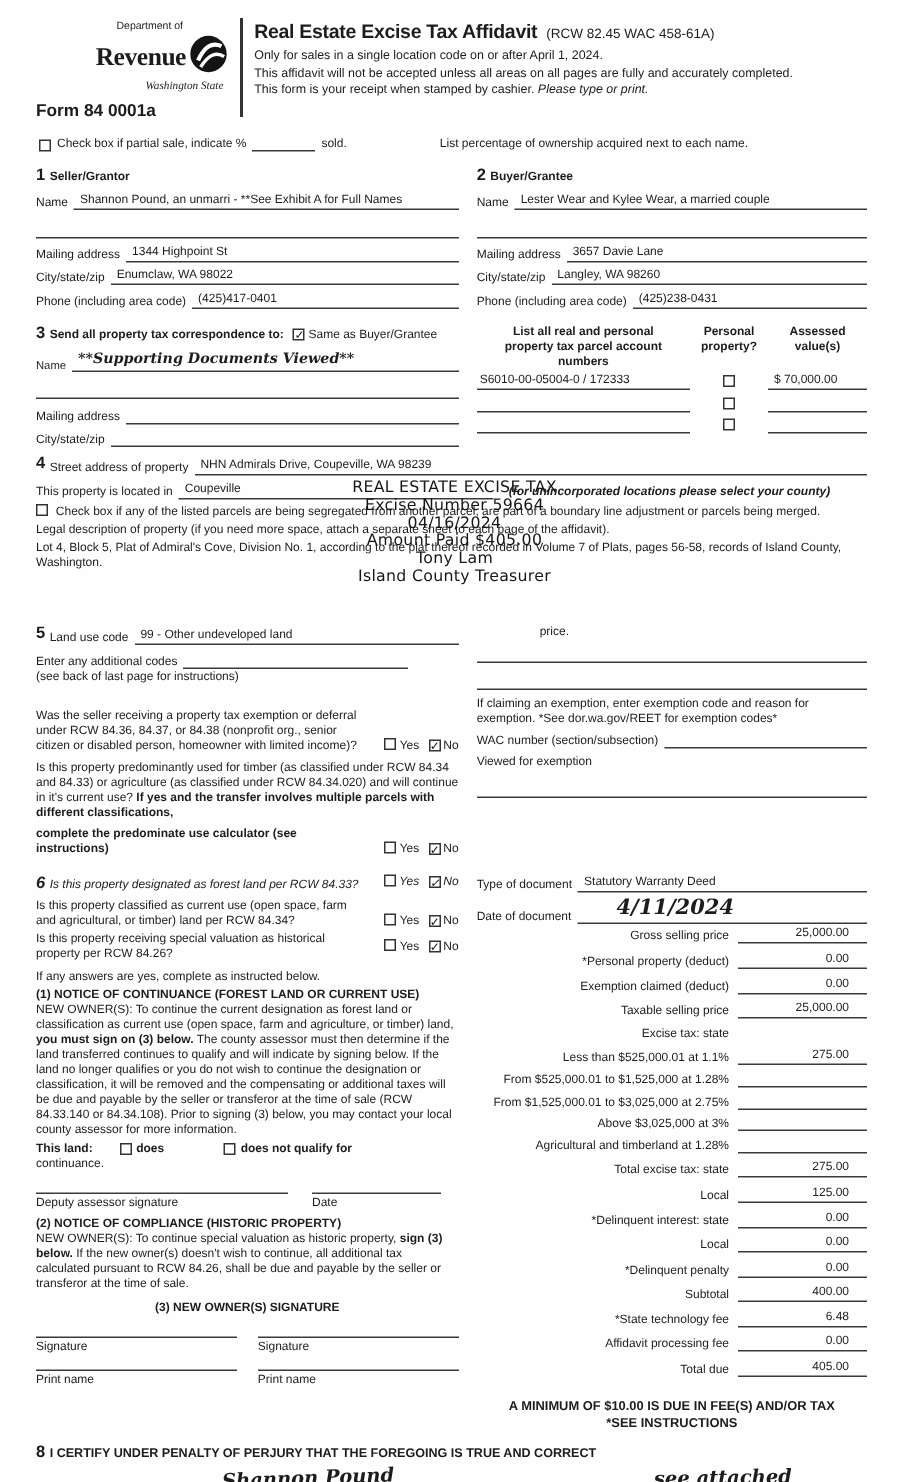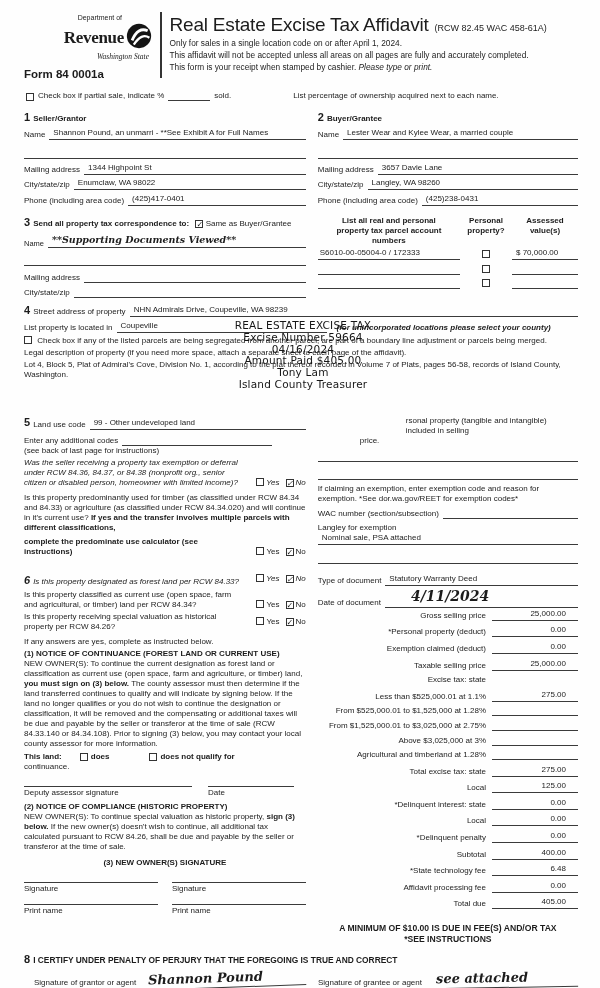--- a/index.html
+++ b/index.html
@@ -26,21 +26,21 @@
   
   .hdr { display:flex; align-items:stretch; }
   .logo-block { width:128px; padding-top:4px; }
   .brandrow { display:flex; align-items:center; justify-content:flex-end; }
   .dept { font-size:7px; text-align:right; margin-right:30px; }
   .brand { font-family:"Liberation Serif", serif; font-weight:bold; font-size:17px; letter-spacing:-0.3px; }
   .wastate { font-family:"Liberation Serif", serif; font-style:italic; font-size:7.5px; text-align:right; margin-right:3px; }
   .formno { font-weight:bold; font-size:11.5px; margin-top:6px; }
   .vdiv { width:1.5px; background:#333; margin:2px 8px 4px 8px; }
   .title-row { display:flex; align-items:baseline; gap:6px; margin-bottom:1px; }
-  .title { font-weight:normal; font-size:19px; letter-spacing:-0.2px;text-align:right; }
+  .title { font-weight:bold; font-size:13px; letter-spacing:-0.2px;text-align:right; }
   .title-ref { font-size:9px;text-align:center; }
   .hdr-line { font-size:8.3px; margin-top:1.5px; }
   
   .partial-row { display:flex; align-items:flex-end; margin:9px 0 10px 2px; }
   
   .cols { display:flex; }
   .col-l { width:288px; }
   .col-r { width:266px; margin-left:12px; }
   .lblrow { display:flex; align-items:flex-end; margin-bottom:3.5px; }
   .lblrow .lab { white-space:nowrap; margin-right:4px; }
@@ -210,21 +210,21 @@
     </div>
   </div>
 
   <div style="margin-top:2px;">
     <div class="lblrow">
       <span class="sec-num">4</span>
       <span class="lab">Street address of property</span>
       <span class="val">NHN Admirals Drive, Coupeville, WA 98239</span>
     </div>
     <div class="lblrow">
-      <span class="lab">List property is located in</span>
+      <span class="lab">This property is located in</span>
       <span class="val" style="max-width:210px;">Coupeville</span>
       <span class="bold italic grow" style="padding-left:10px;">(for unincorporated locations please select your county)</span>
     </div>
     <div style="margin-top:2px;">
       <span class="cb"></span>
       <span style="margin-left:3px;">Check box if any of the listed parcels are being segregated from another parcel, are part of a boundary line adjustment or parcels being merged.</span>
     </div>
     <div style="margin-top:2px;">Legal description of property (if you need more space, attach a separate sheet to each page of the affidavit).</div>
     <div style="margin-top:2px;">Lot 4, Block 5, Plat of Admiral's Cove, Division No. 1, according to the plat thereof recorded in Volume 7 of Plats, pages 56-58, records of Island County, Washington.</div>
   </div>
@@ -243,47 +243,45 @@
       <div class="lblrow">
         <span class="sec-num">5</span>
         <span class="lab">Land use code</span>
         <span class="val">99 - Other undeveloped land</span>
       </div>
       <div class="lblrow" style="margin-top:6px; margin-bottom:0;">
         <span class="lab">Enter any additional codes</span>
         <span class="val" style="max-width:150px;"></span>
       </div>
       <div>(see back of last page for instructions)</div>
-      <div class="qrow" style="margin-top:2px;font-style:italic;">
+      <div class="qrow" style="margin-top:16px;">
         <span class="qtext">Was the seller receiving a property tax exemption or deferral under RCW 84.36, 84.37, or 84.38 (nonprofit org., senior citizen or disabled person, homeowner with limited income)?</span>
         <span class="yn" style="align-self:flex-end;"><span class="cb"></span><span>Yes</span><span class="cb">✓</span><span>No</span></span>
       </div>
       <div style="margin-top:4px;">
         <span>Is this property predominantly used for timber (as classified under RCW 84.34 and 84.33) or agriculture (as classified under RCW 84.34.020) and will continue in it's current use? </span><span class="bold">If yes and the transfer involves multiple parcels with different classifications,</span>
       </div>
       <div class="qrow" style="margin-top:4px; align-items:flex-end;">
         <span class="qtext bold fl" style="border-bottom:none;">complete the predominate use calculator (see instructions)</span>
         <span class="yn"><span class="cb"></span><span>Yes</span><span class="cb">✓</span><span>No</span></span>
       </div>
     </div>
     <div class="col-r">
-      <div style="padding-left:88px;">rsonal property (tangible and intangible) included in selling</div>
       <div style="padding-left:42px;">price.</div>
       <div class="blankline" style="margin-top:6px;"></div>
       <div class="blankline" style="margin-top:8px;"></div>
       <div style="margin-top:4px;">
         <div>If claiming an exemption, enter exemption code and reason for</div>
         <div>exemption.  *See dor.wa.gov/REET for exemption codes*</div>
       </div>
       <div class="lblrow" style="margin-top:5px;">
         <span class="lab">WAC number (section/subsection)</span>
         <span class="val"></span>
       </div>
-      <div style="margin-top:3px;">Langley for exemption</div>
-      <div class="val" style="display:block;">Nominal sale, PSA attached</div>
+      <div style="margin-top:3px;">Viewed for exemption</div>
       <div class="blankline" style="margin-top:9px;"></div>
     </div>
   </div>
 
   <div class="cols" style="margin-top:7px;">
     <div class="col-l">
       <div class="qrow" style="margin-bottom:2px;font-style:italic;">
         <span class="qtext"><span class="sec-num">6</span><span>Is this property designated as forest land per RCW 84.33?</span></span>
         <span class="yn"><span class="cb"></span><span>Yes</span><span class="cb">✓</span><span>No</span></span>
       </div>

